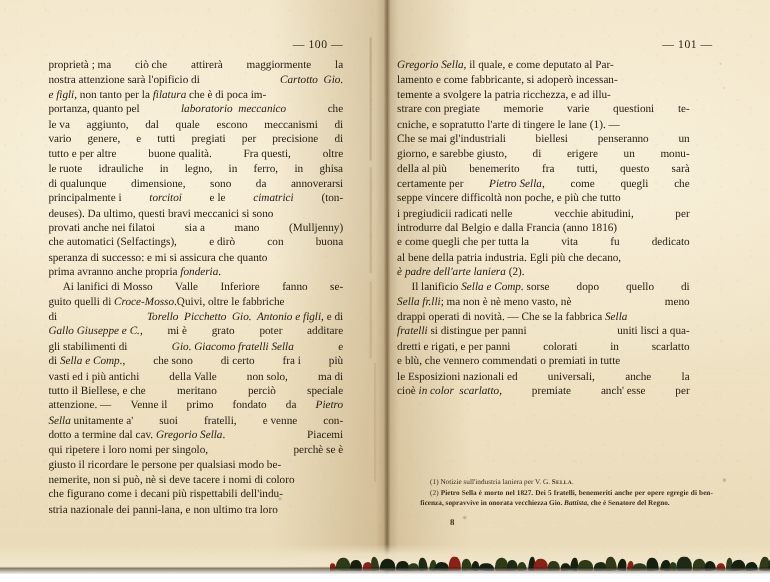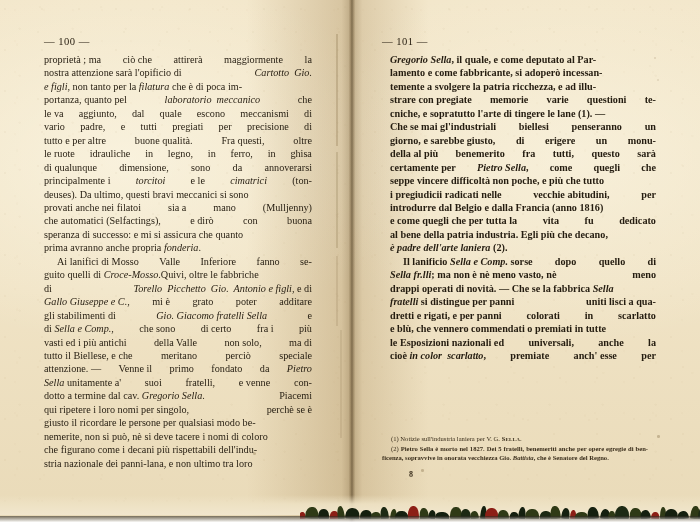--- a/index.html
+++ b/index.html
@@ -92,26 +92,26 @@
   .text-col {
     position: absolute;
     color: #241c10;
     font-size: 10.2px;
     line-height: 13.45px;
     text-align: justify;
     text-justify: inter-word;
     -webkit-font-smoothing: none;
   }
   .col-left  { left: 44px;  top: 53px; width: 268px; }
-  .col-right { left: 390px; top: 53px; width: 266px; font-weight: bold; }
+  .col-right { left: 361px; top: 53px; width: 266px; }
 
   .folio {
     position: absolute;
     width: 268px;
-    text-align: left;
+    text-align: right;
     font-size: 10.6px;
     color: #2a2113;
     letter-spacing: .5px;
   }
   .folio-left  { left: 44px;  top: 36px; }
   .folio-right { left: 382px; top: 36px; width: 266px; }
 
   .ln {
     display: block;
     white-space: nowrap;
@@ -275,21 +275,21 @@
         <span>le va</span>
         <span>aggiunto,</span>
         <span>dal</span>
         <span>quale</span>
         <span>escono</span>
         <span>meccanismi</span>
         <span>di</span>
       </span>
     <span class="ln just">
         <span>vario</span>
-        <span>padre,</span>
+        <span>genere,</span>
         <span>e</span>
         <span>tutti</span>
         <span>pregiati</span>
         <span>per</span>
         <span>precisione</span>
         <span>di</span>
       </span>
     <span class="ln just">
         <span>tutto e per altre</span>
         <span>buone qualità.</span>

